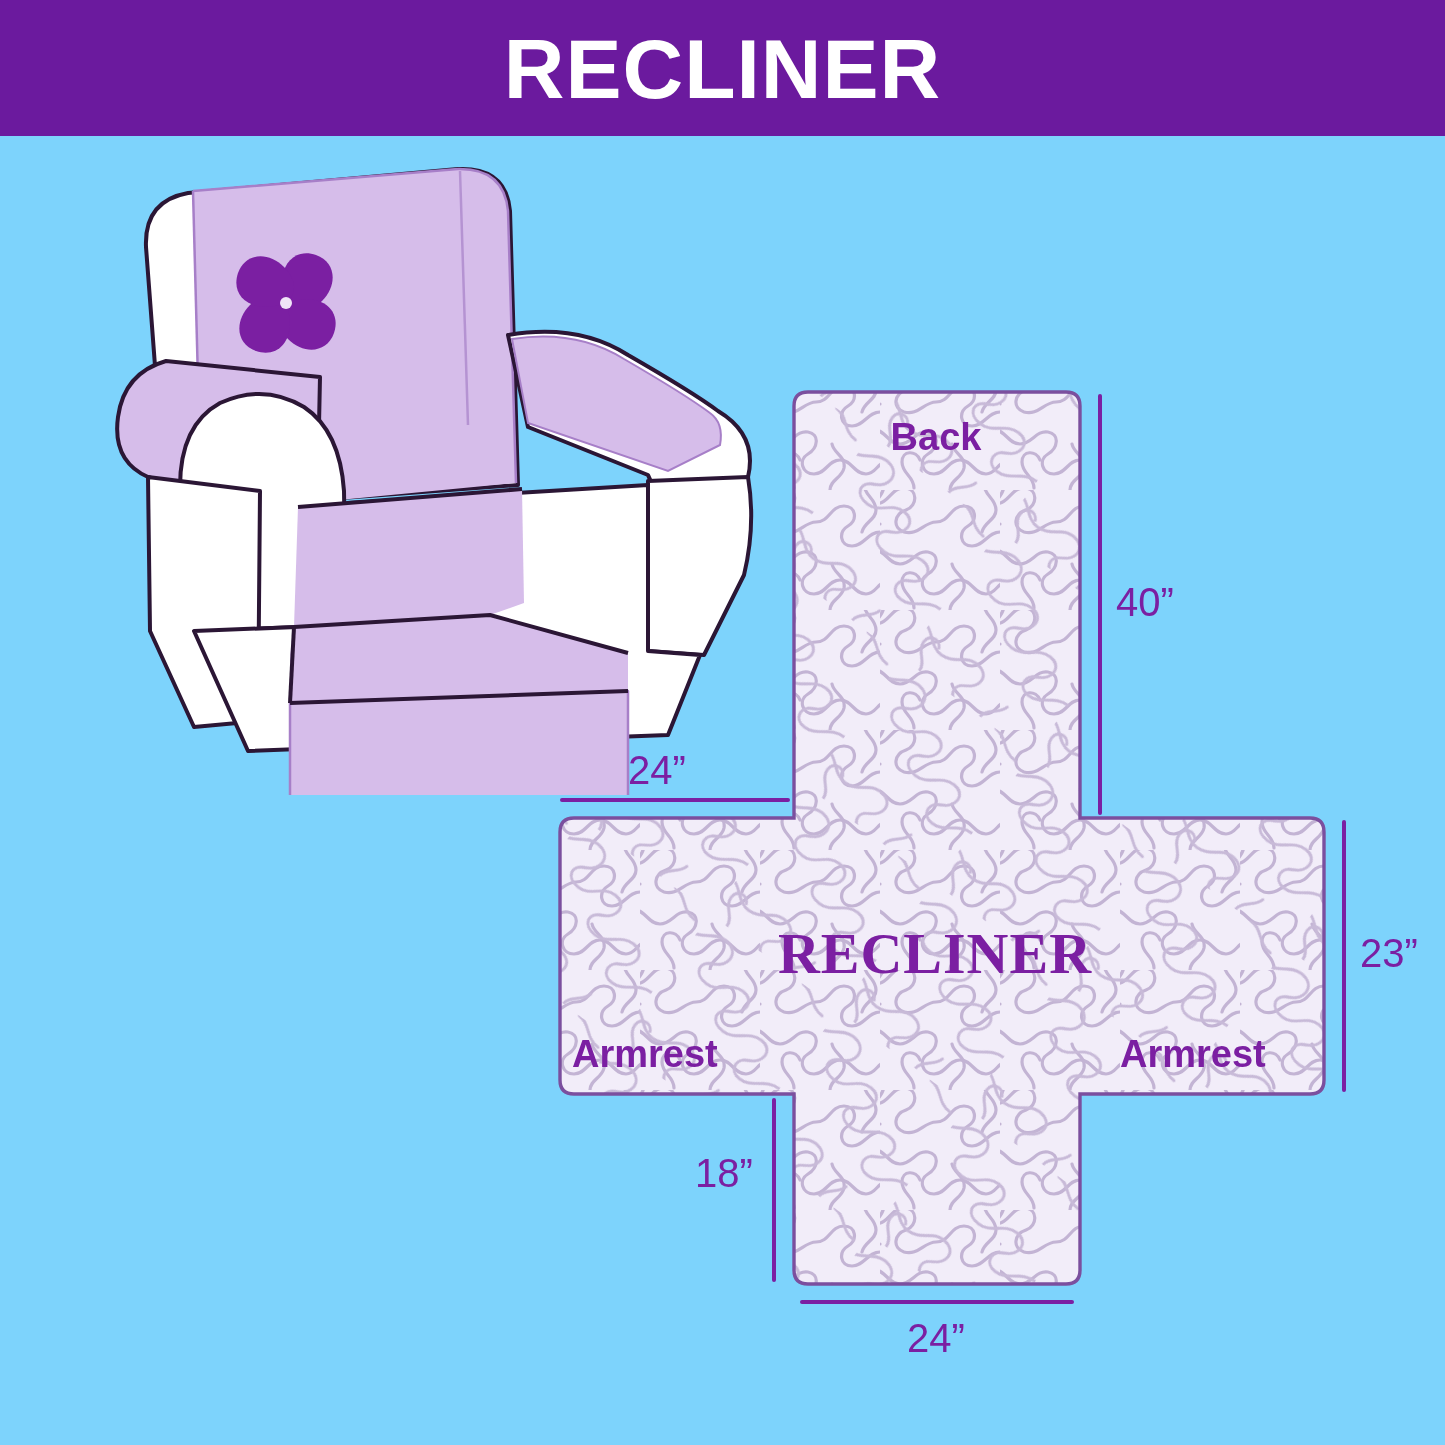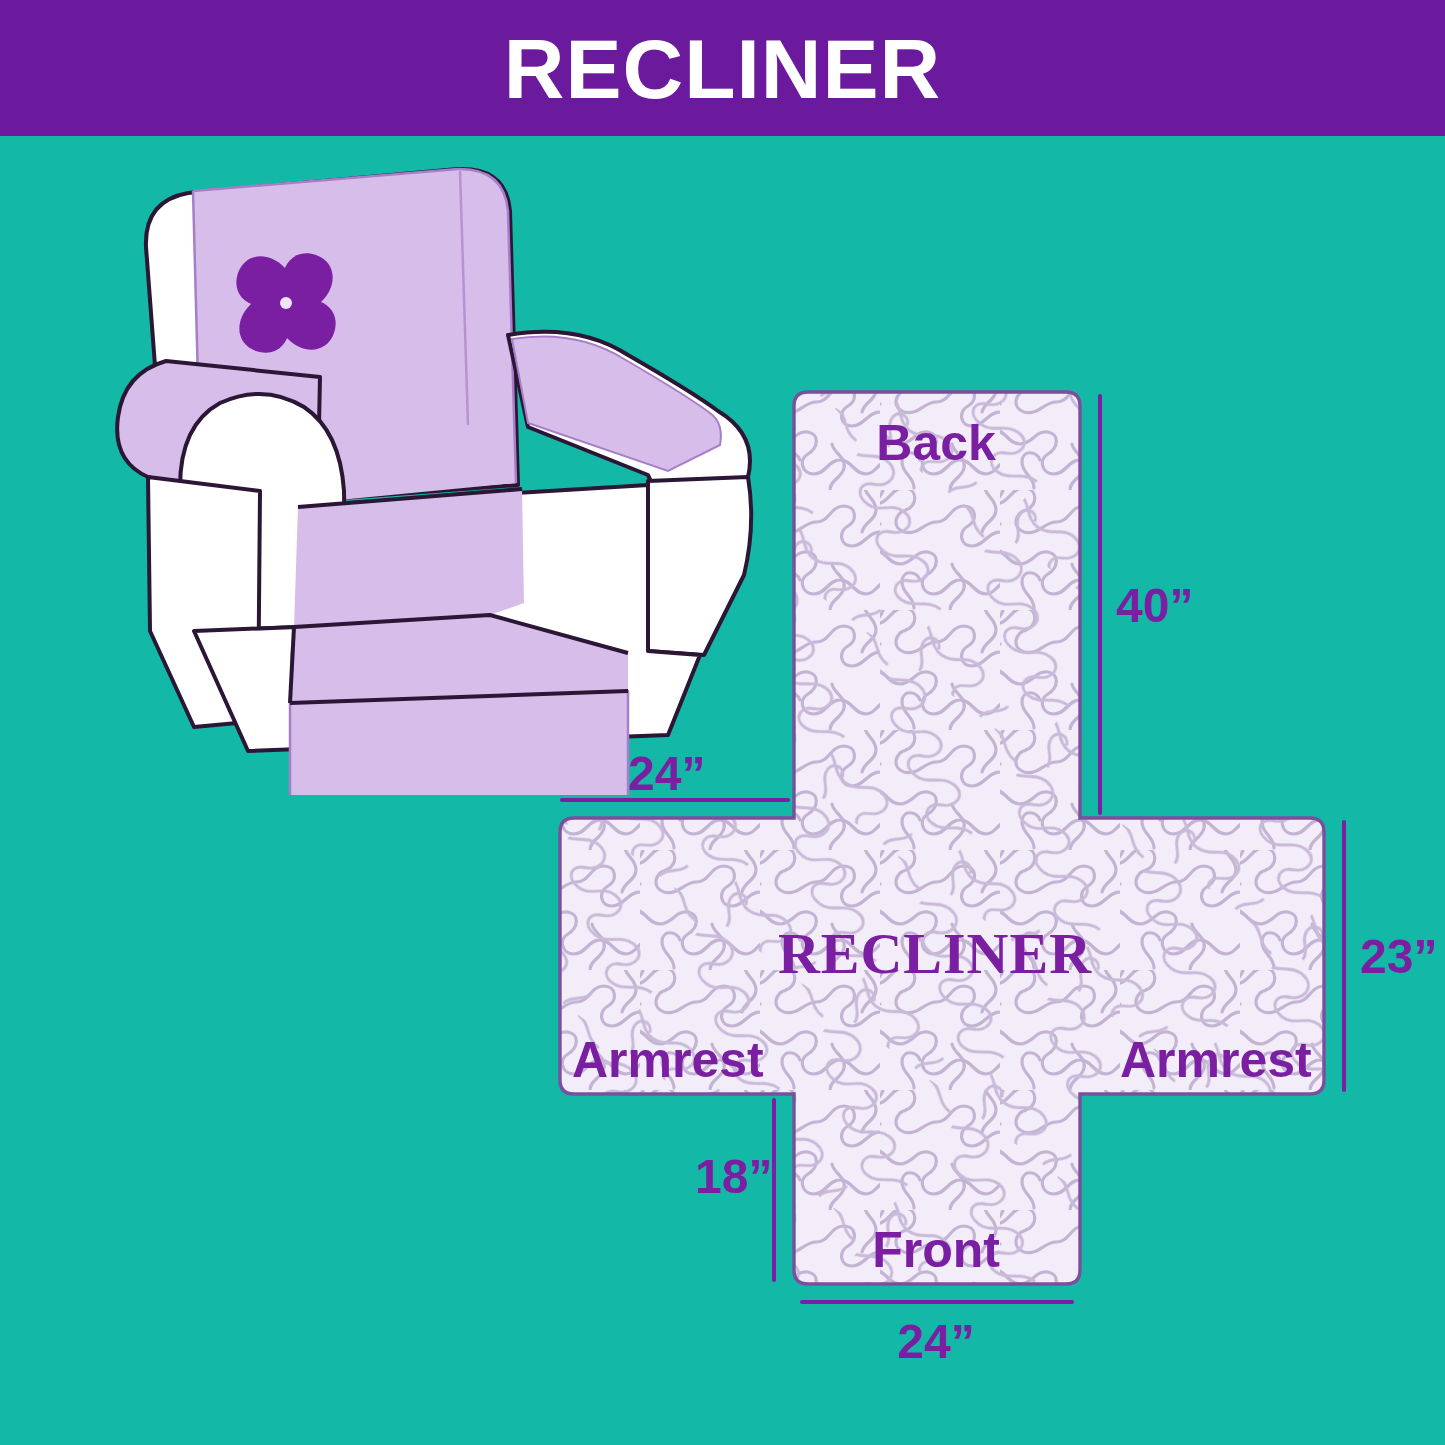--- a/index.html
+++ b/index.html
@@ -7,21 +7,21 @@
     padding: 0;
     background: #ffffff;
   }
   body {
     font-family: "Liberation Sans", sans-serif;
   }
   #page {
     position: relative;
     width: 1445px;
     height: 1445px;
-    background: #14b8a6;
+    background: #7dd3fc;
     overflow: hidden;
   }
 
   
   #header-banner {
     position: absolute;
     left: 0;
     top: 0;
     width: 1445px;
     height: 136px;
@@ -55,31 +55,31 @@
     left: 520px;
     top: 370px;
     width: 925px;
     height: 1060px;
   }
 
   .dim-label {
     position: absolute;
     color: #7b1fa2;
     font-family: "Liberation Sans", sans-serif;
+    font-weight: normal;
+    font-size: 40px;
+    white-space: nowrap;
+    line-height: 1;
+  }
+  .panel-label {
+    position: absolute;
+    color: #7b1fa2;
+    font-family: "Liberation Sans", sans-serif;
     font-weight: bold;
-    font-size: 48px;
-    white-space: nowrap;
-    line-height: 1;
-  }
-  .panel-label {
-    position: absolute;
-    color: #7b1fa2;
-    font-family: "Liberation Sans", sans-serif;
-    font-weight: bold;
-    font-size: 50px;
+    font-size: 38px;
     white-space: nowrap;
     line-height: 1;
   }
   #center-label {
     position: absolute;
     color: #7b1fa2;
     font-family: "Liberation Serif", serif;
     font-weight: bold;
     font-size: 58px;
     letter-spacing: 1px;
@@ -225,21 +225,20 @@
 
     
     <div class="panel-label" style="left:296px; top:48px; width:240px; text-align:center;">Back</div>
 
     <div id="center-label" style="left:190px; top:555px; width:450px; text-align:center;">RECLINER</div>
 
     <div class="panel-label" style="left:52px; top:665px;">Armrest</div>
 
     <div class="panel-label" style="left:600px; top:665px;">Armrest</div>
 
-    <div class="panel-label" style="left:296px; top:855px; width:240px; text-align:center;">Front</div>
 
     
     <div class="dim-label" style="left:596px; top:212px;">40”</div>
 
     <div class="dim-label" style="left:108px; top:380px;">24”</div>
 
     <div class="dim-label" style="left:840px; top:563px;text-align:right;">23”</div>
 
     <div class="dim-label" style="left:175px; top:783px;">18”</div>
 

